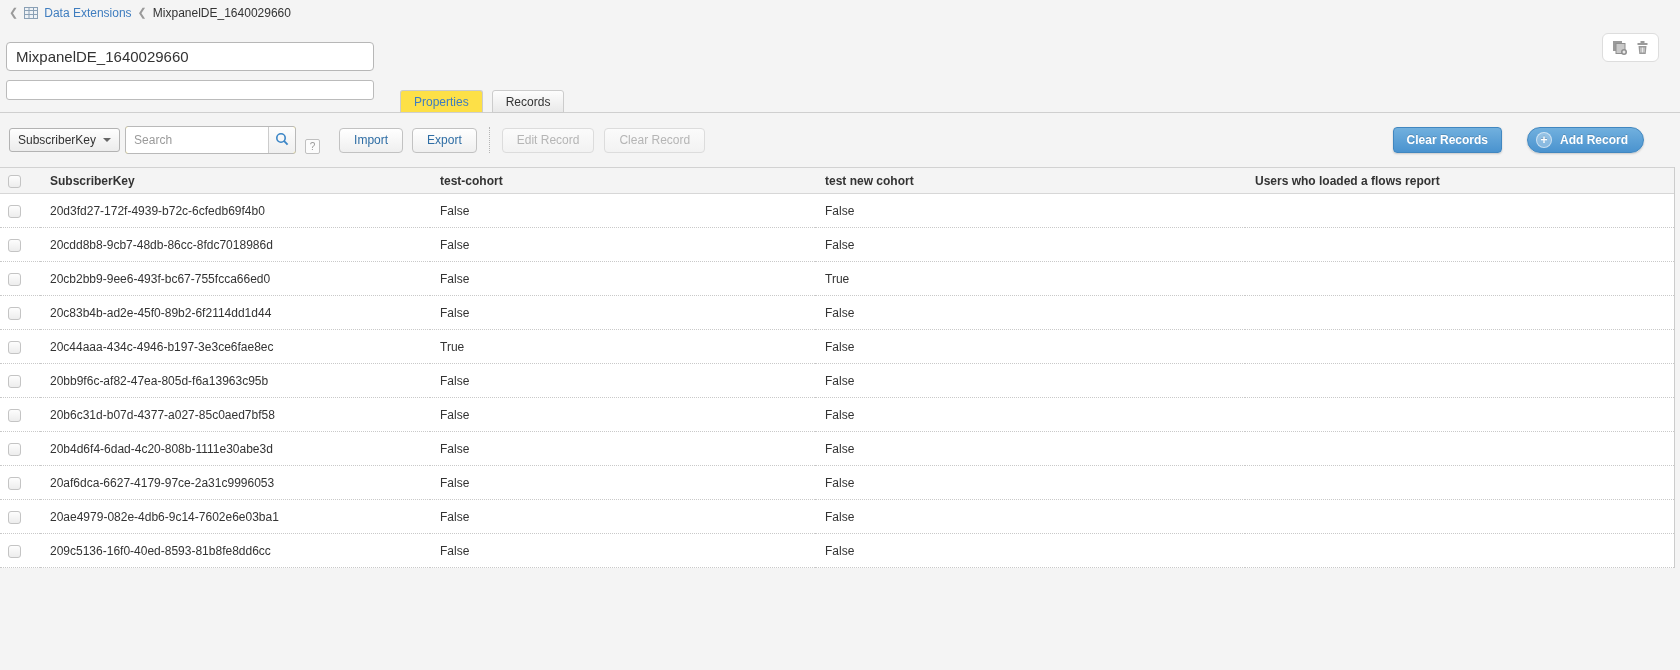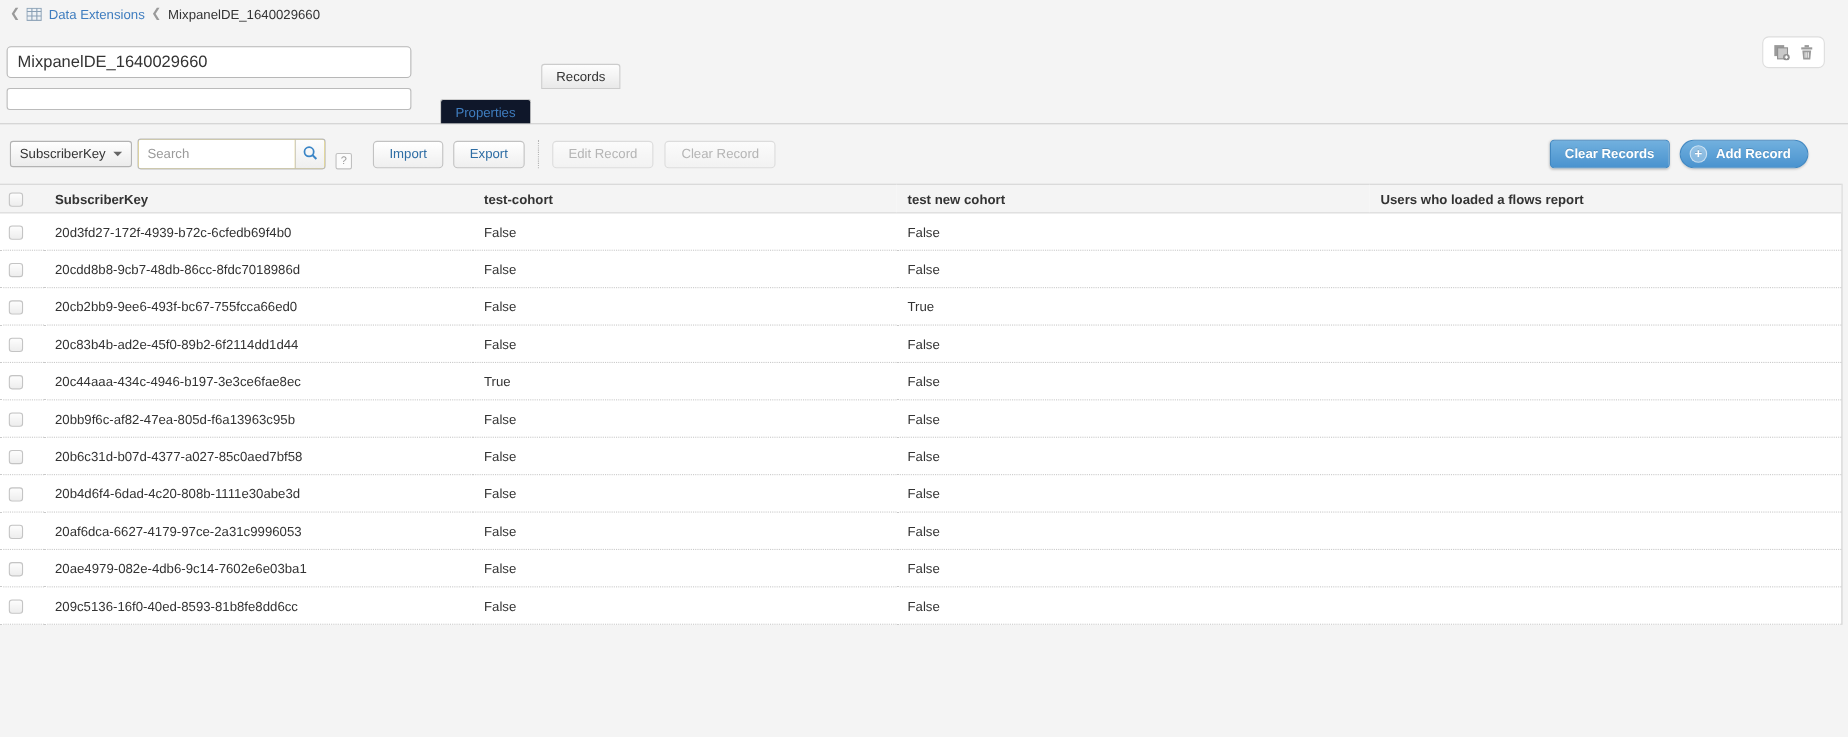--- a/index.html
+++ b/index.html
@@ -49,21 +49,21 @@
   }
   .actions-box svg { display:block; cursor:pointer; }
 
   .tabs { position: absolute; left: 400px; bottom: -1px; display: flex; gap: 9px; }
   .tab {
     height: 23px; padding: 0 13px;
     display:flex; align-items:center;
     font-size: 12px; cursor: pointer;
     border: 1px solid #ccc; border-radius: 3px 3px 0 0;
   }
-  .tab-inactive { color: var(--link-blue, #3f7dbf); background: #0f172a; border-bottom: 1px solid #cfcfcf; margin-top: 32px; }
+  .tab-inactive { color: var(--link-blue, #3f7dbf); background: #fde047; border-bottom: 1px solid #cfcfcf; }
   .tab-active   { color: #333; background: linear-gradient(#fdfdfd, #e9e9e9); }
 
   
   .toolbar { height: 54px; display: flex; align-items: center; padding: 0 9px; }
   .field-select {
     height: 24px; display: flex; align-items: center; gap: 7px;
     padding: 0 8px; font-size: 12px; color: #333; cursor: pointer;
     border: 1px solid #b3b3b3; border-radius: 3px;
     background: linear-gradient(#fefefe, #ececec);
   }
@@ -96,21 +96,21 @@
     background: linear-gradient(#ffffff, #efefef);
   }
   .btn-import { margin-left: 19px; }
   .btn-export { margin-left: 9px; }
   .tb-divider { border-left: 1px dotted #b5b5b5; height: 26px; margin: 0 12px; }
   .btn-disabled {
     color: var(--disabled-text, #b5b5b5); cursor: default;
     border-color: #dcdcdc; background: linear-gradient(#fbfbfb, #f2f2f2);
   }
   .btn-clear-record { margin-left: 10px; }
-  .right-group { margin-left: auto; display: flex; align-items: center; gap: 9px; padding-right: 27px; }
+  .right-group { margin-left: auto; display: flex; align-items: center; gap: 25px; padding-right: 27px; }
   .btn-primary {
     height: 26px; padding: 0 13px; font-size: 12px; font-weight: bold; color: #fff; cursor: pointer;
     border: 1px solid var(--accent-blue-border, #4187c0); border-radius: 4px;
     background: linear-gradient(var(--accent-blue-light, #71b0de), var(--accent-blue, #4a93cf));
     box-shadow: 0 1px 2px rgba(0,0,0,.18);
     text-shadow: 0 -1px 0 rgba(0,0,0,.15);
   }
   .btn-pill { border-radius: 14px; display: flex; align-items: center; gap: 8px; padding: 0 15px 0 8px; }
   .plus-circle {
     width: 16px; height: 16px; border-radius: 50%;

